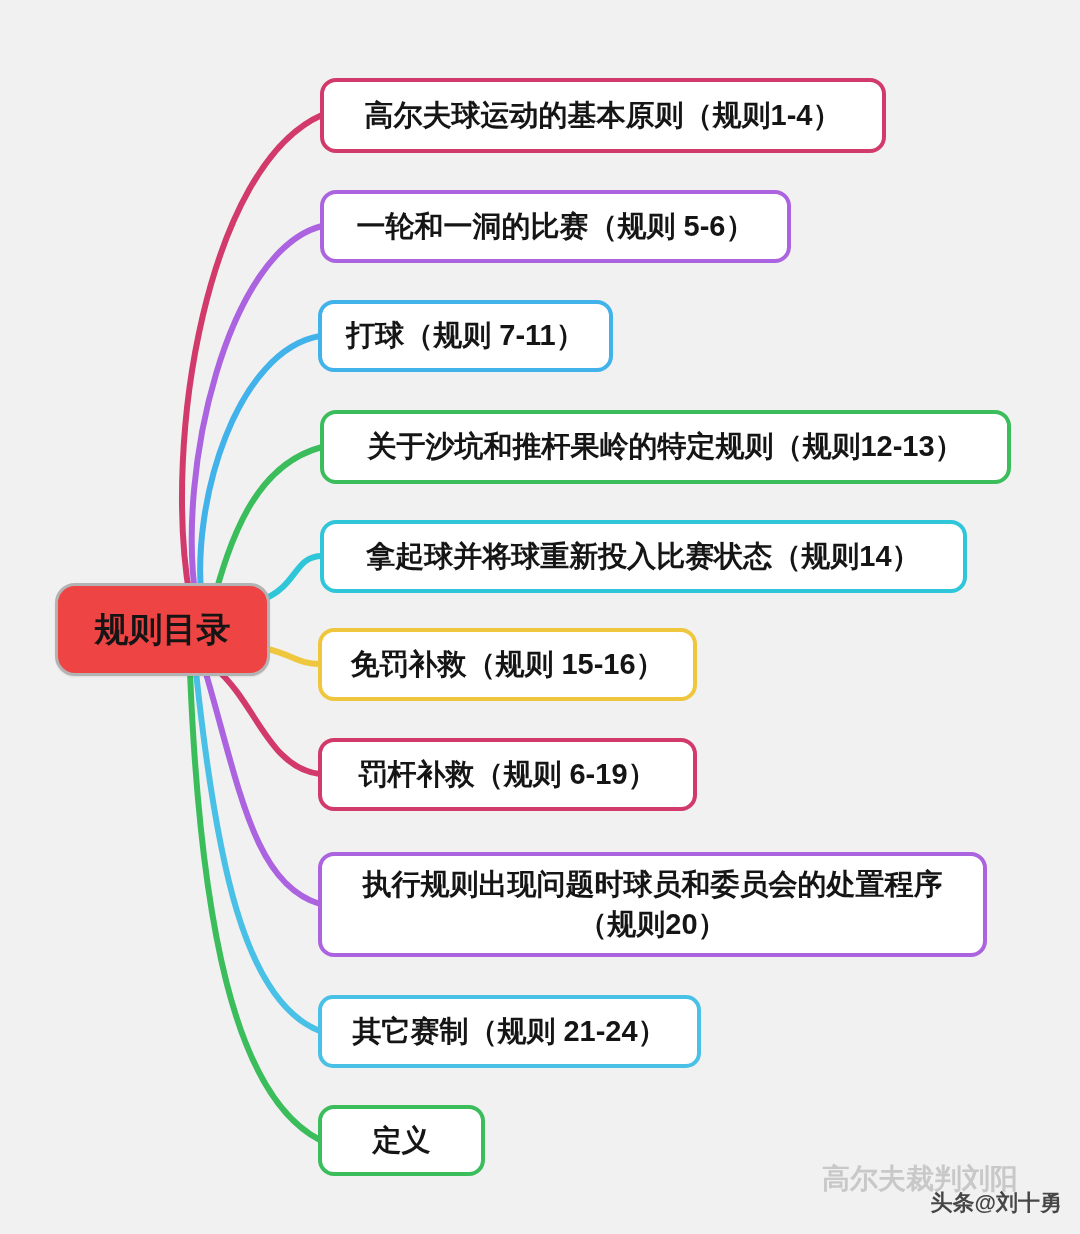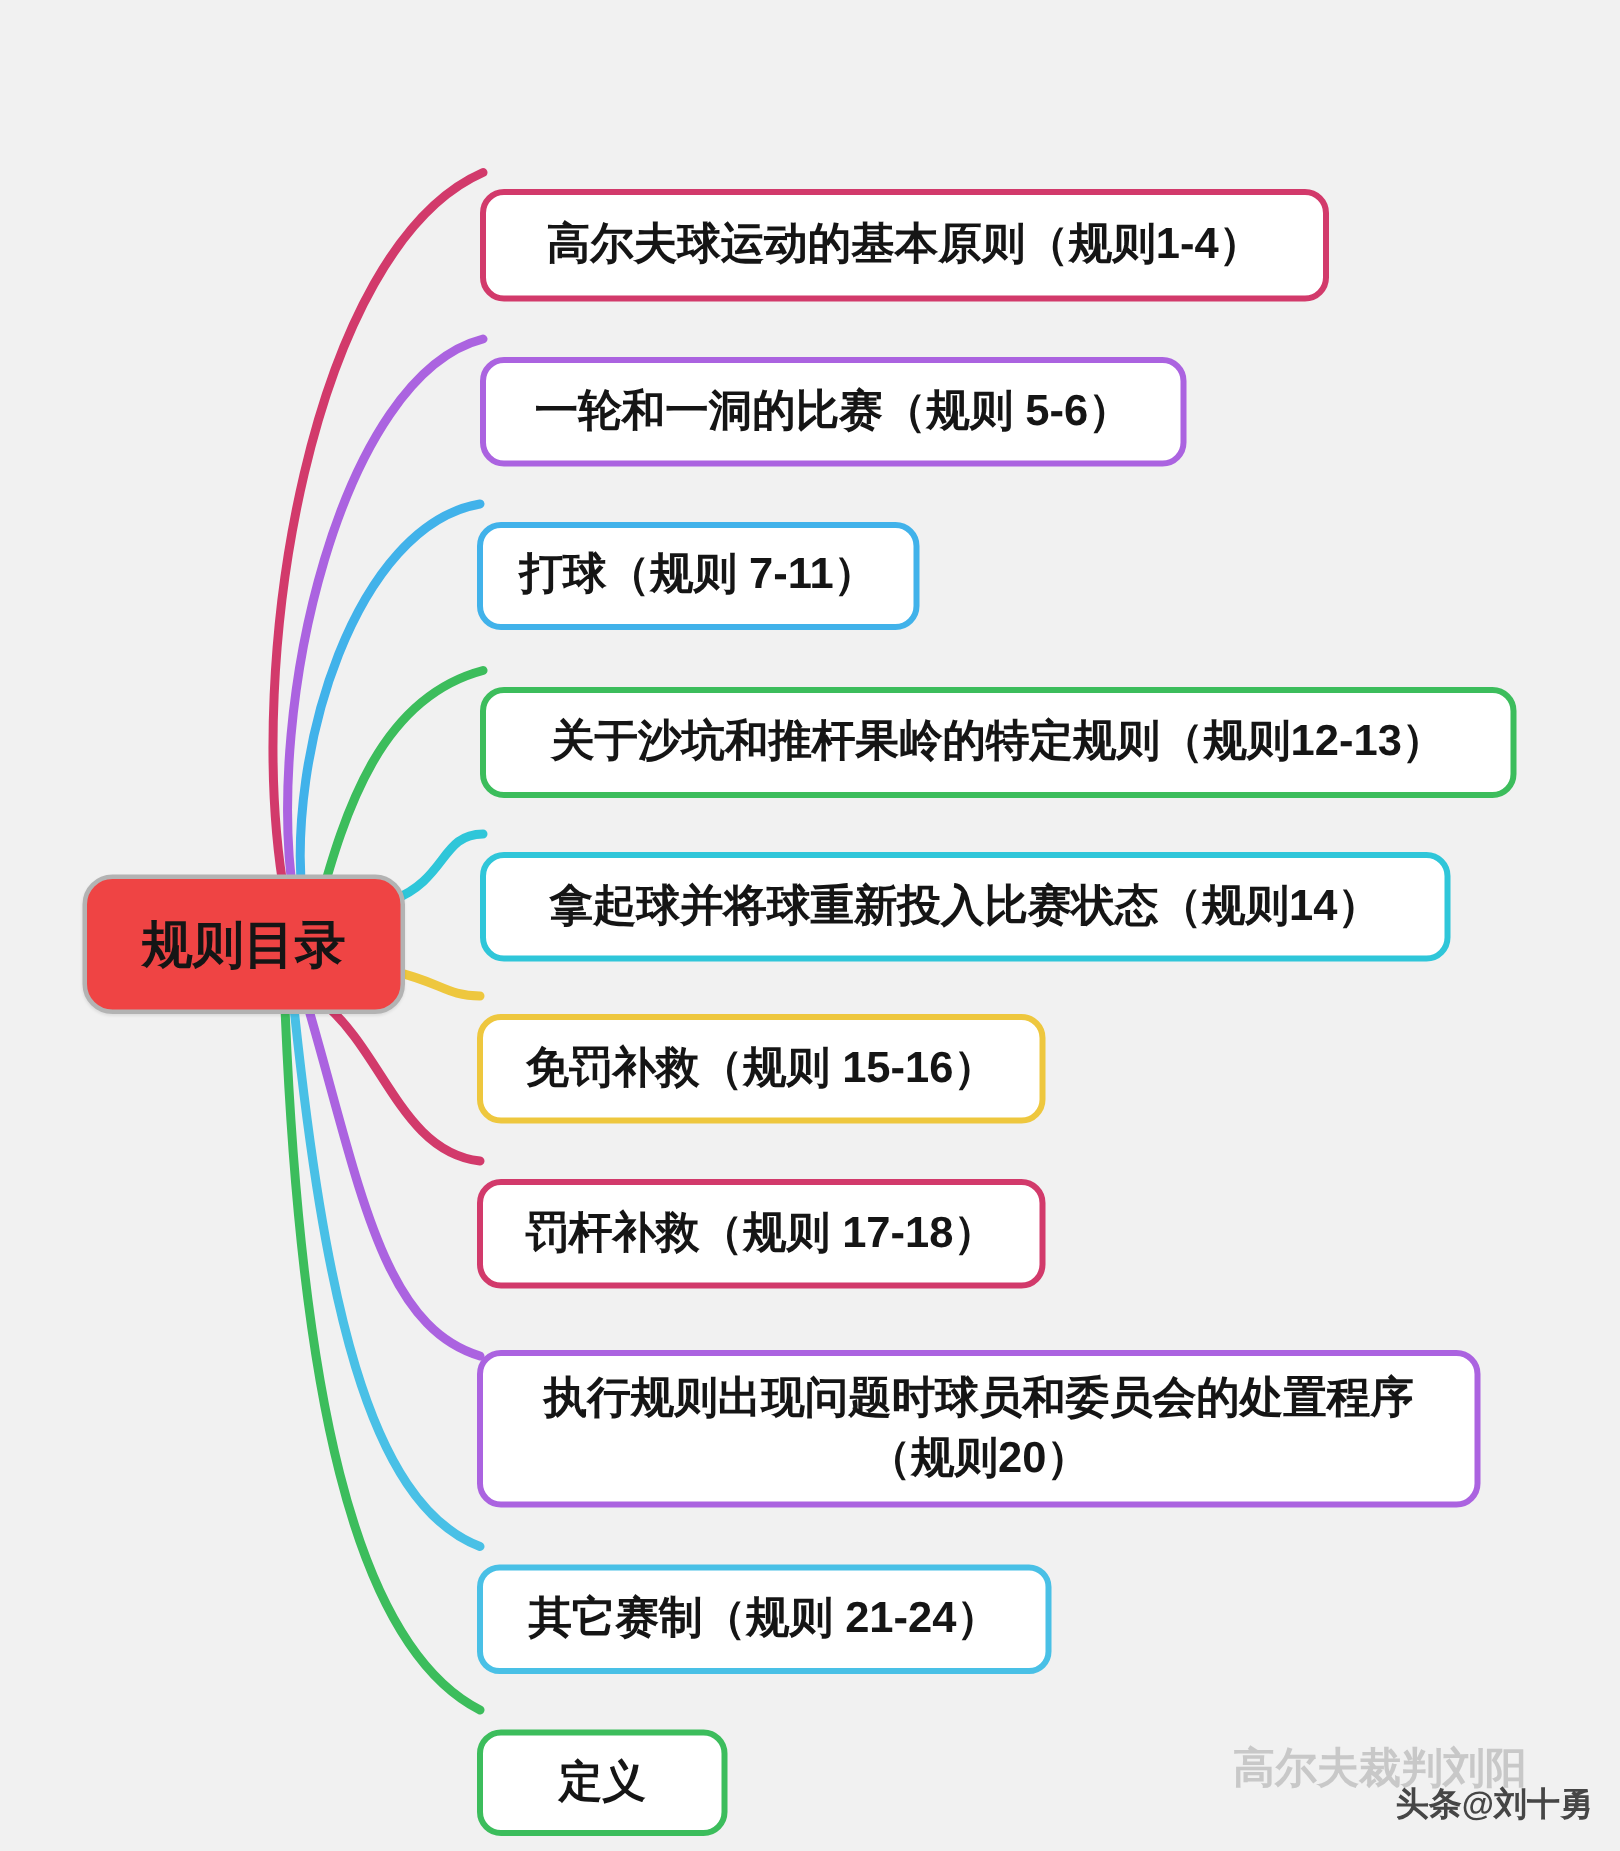--- a/index.html
+++ b/index.html
@@ -35,21 +35,20 @@
     border-radius: 16px;
     display: flex;
     align-items: center;
     justify-content: center;
     text-align: center;
     font-weight: bold;
     font-size: 29px;
     color: #151515;
     padding: 6px 18px;
     line-height: 1.35;
-    margin-top: 48px;
   }
   .root-node {
     position: absolute;
     box-sizing: border-box;
     left: 55px;
     top: 583px;
     width: 215px;
     height: 93px;
     background: #ef4444;
     border: 3px solid var(--c, #b3b3b3);
@@ -141,21 +140,21 @@
 
   <div class="node n4" style="--c: #2fc6d9;">
     <span>拿起球并将球重新投入比赛状态（规则14）</span>
   </div>
 
   <div class="node n5" style="--c: #eec73e;">
     <span>免罚补救（规则 15-16）</span>
   </div>
 
   <div class="node n6" style="--c: #d23a6b;">
-    <span>罚杆补救（规则 17-18）</span>
+    <span>罚杆补救（规则 6-19）</span>
   </div>
 
   <div class="node n7" style="--c: #ab63e0;">
     <span>执行规则出现问题时球员和委员会的处置程序 （规则20）</span>
   </div>
 
   <div class="node n8" style="--c: #49c0e6;">
     <span>其它赛制（规则 21-24）</span>
   </div>
 

